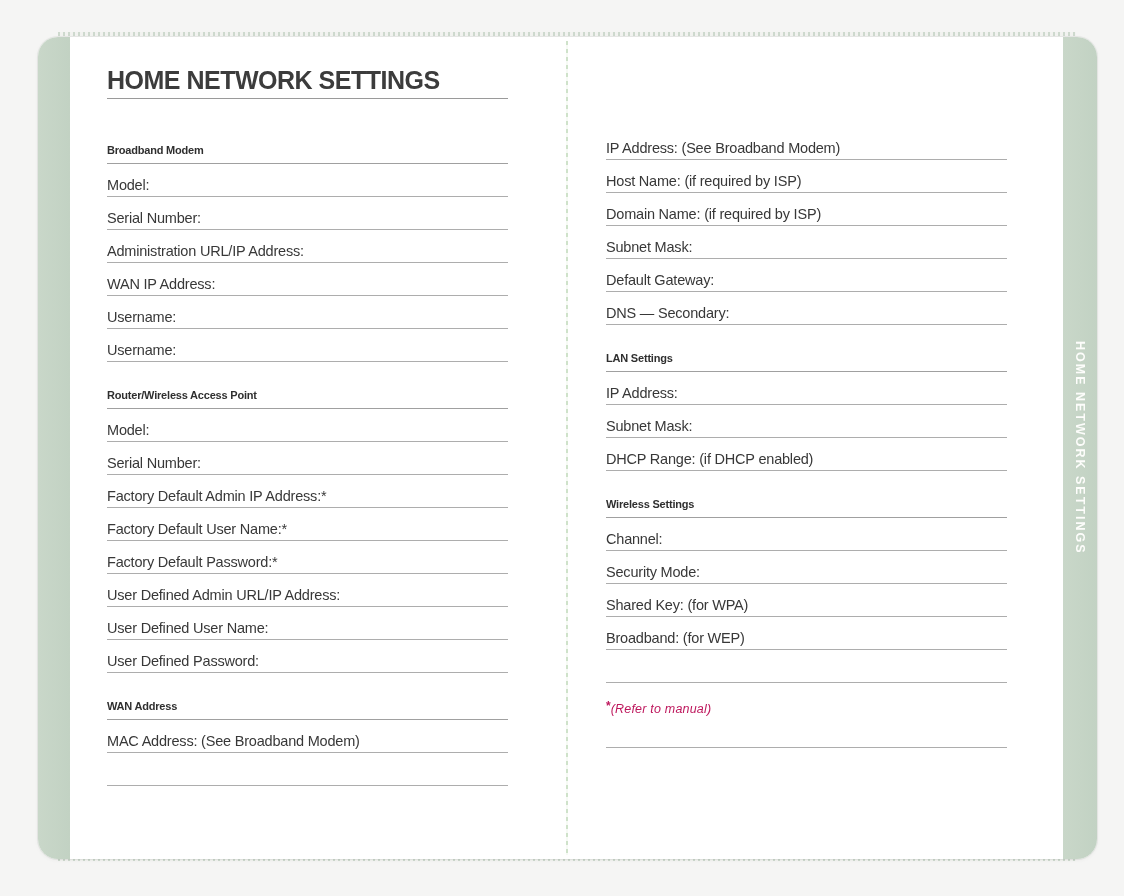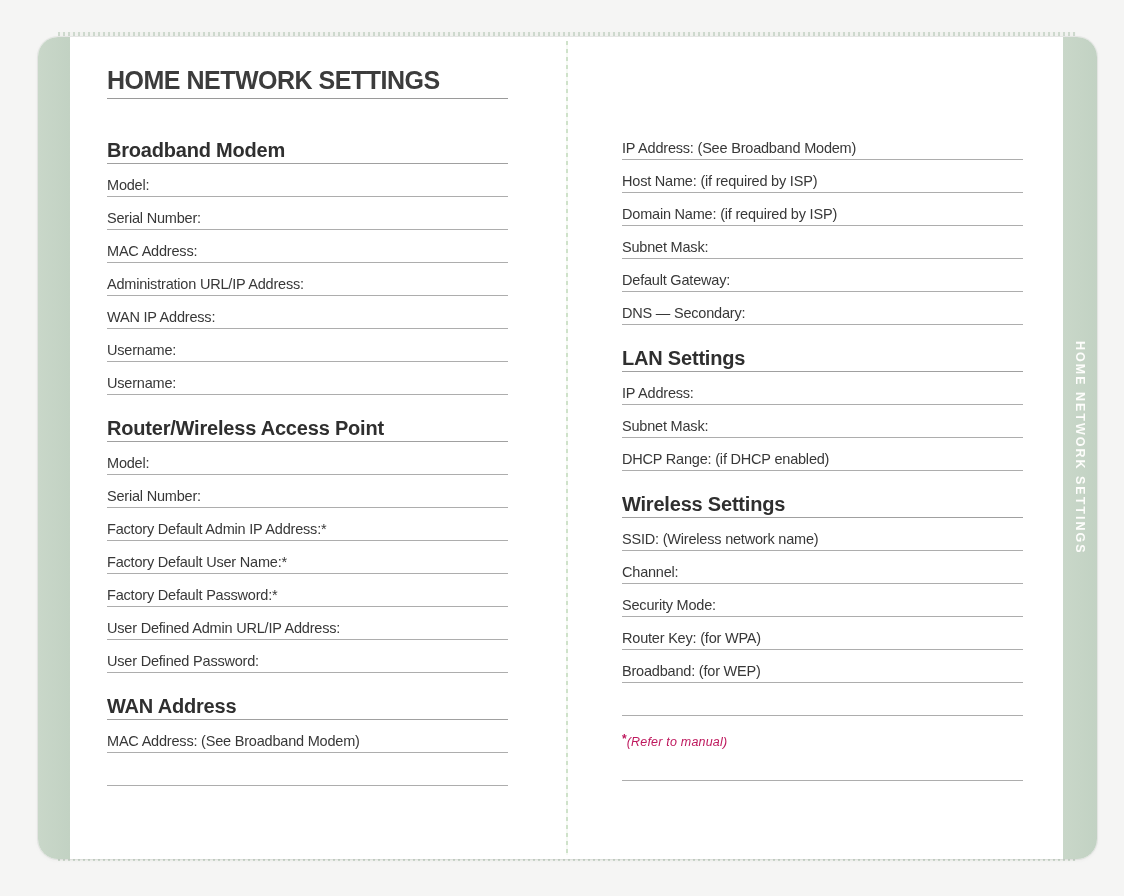--- a/index.html
+++ b/index.html
@@ -46,35 +46,35 @@
 
   
   .divider {
     position: absolute; left: 528px; top: 4px; width: 2px; height: 814px;
     background: repeating-linear-gradient(180deg, #cfe2ca 0 4px, #f6faf4 4px 8px);
   }
 
   
   .page { position: absolute; top: 0; width: 401px; }
   .page-left  { left: 69px; }
-  .page-right { left: 584px; padding-top: 90px; }
+  .page-right { left: 568px; padding-top: 90px; }
 
   .doc-title {
     margin-top: 30px;
     font-size: 25px;
     line-height: 26px;
     letter-spacing: -0.5px;
     color: #3c3c3c;
     padding-bottom: 5px;
     border-bottom: 1px solid #9a9a9a;
   }
 
   .section-heading {
     margin-top: 24px;
-    font-size: 20px;
+    font-size: 11px;
     font-weight: bold;
     line-height: 18px;
     letter-spacing: -0.2px;
     color: #2f2f2f;
     padding-bottom: 4px;
     border-bottom: 1px solid #a0a0a0;
   }
   .page-left .section:first-child .section-heading { margin-top: 42px; }
 
   .field-row {
@@ -129,23 +129,20 @@
       <div class="sections">
           <div class="section">
             <div class="section-heading">Broadband Modem</div>
             <div class="field-row">
               <span class="field-label">Model:</span>
             </div>
             <div class="field-row">
               <span class="field-label">Serial Number:</span>
             </div>
             <div class="field-row">
-              <span class="field-label">MAC Address:</span>
-            </div>
-            <div class="field-row">
               <span class="field-label">Administration URL/IP Address:</span>
             </div>
             <div class="field-row">
               <span class="field-label">WAN IP Address:</span>
             </div>
             <div class="field-row">
               <span class="field-label">Username:</span>
             </div>
             <div class="field-row">
               <span class="field-label">Username:</span>
@@ -163,20 +160,23 @@
               <span class="field-label">Factory Default Admin IP Address:*</span>
             </div>
             <div class="field-row">
               <span class="field-label">Factory Default User Name:*</span>
             </div>
             <div class="field-row">
               <span class="field-label">Factory Default Password:*</span>
             </div>
             <div class="field-row">
               <span class="field-label">User Defined Admin URL/IP Address:</span>
+            </div>
+            <div class="field-row">
+              <span class="field-label">User Defined User Name:</span>
             </div>
             <div class="field-row">
               <span class="field-label">User Defined Password:</span>
             </div>
           </div>
           <div class="section">
             <div class="section-heading">WAN Address</div>
             <div class="field-row">
               <span class="field-label">MAC Address: (See Broadband Modem)</span>
             </div>
@@ -217,30 +217,27 @@
             <div class="field-row">
               <span class="field-label">Subnet Mask:</span>
             </div>
             <div class="field-row">
               <span class="field-label">DHCP Range: (if DHCP enabled)</span>
             </div>
           </div>
           <div class="section">
             <div class="section-heading">Wireless Settings</div>
             <div class="field-row">
-              <span class="field-label">SSID: (Wireless network name)</span>
-            </div>
-            <div class="field-row">
               <span class="field-label">Channel:</span>
             </div>
             <div class="field-row">
               <span class="field-label">Security Mode:</span>
             </div>
             <div class="field-row">
-              <span class="field-label">Router Key: (for WPA)</span>
+              <span class="field-label">Shared Key: (for WPA)</span>
             </div>
             <div class="field-row">
               <span class="field-label">Broadband: (for WEP)</span>
             </div>
             <div class="field-row">
               <span class="field-label"></span>
             </div>
           </div>
         </div>
       <div class="footnote">

